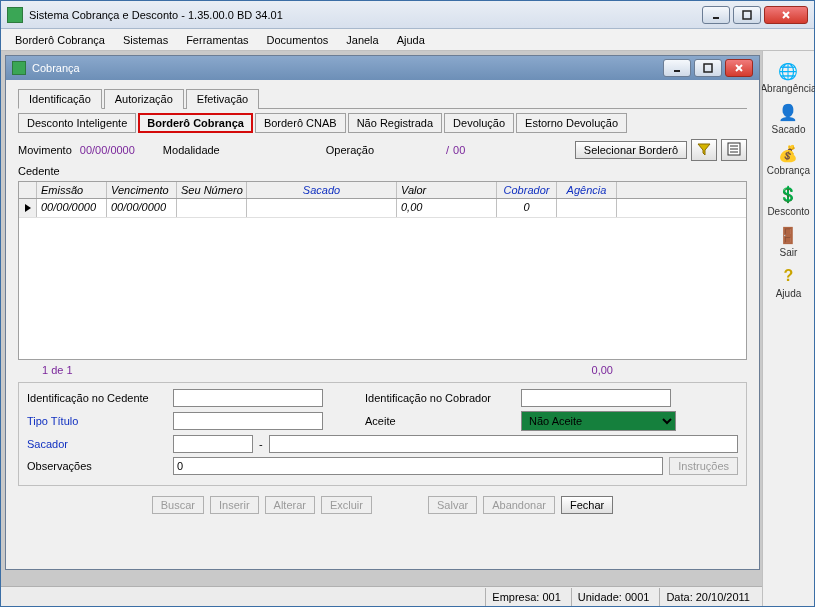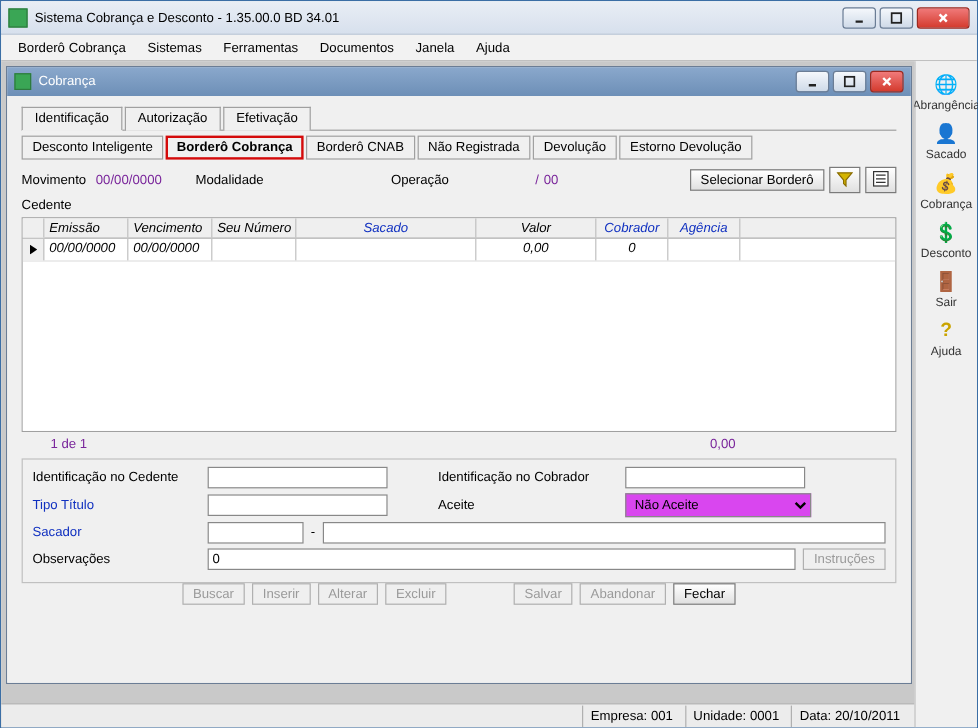--- a/index.html
+++ b/index.html
@@ -66,41 +66,41 @@
 .gcell.link { color:#1030c0; }
 .grid-row { display:flex; background:#fff; border-bottom:1px solid #e0e0e0; }
 .grid-row .gcell { height:18px; }
 .row-indicator { width:18px; border-right:1px solid #c0c0c0; display:flex; align-items:center; justify-content:center; background:#efefef; }
 .row-indicator svg { width:8px; height:8px; }
 
 .col-emissao{width:70px;text-align:left;}
 .col-venc{width:70px;text-align:left;}
 .col-seunum{width:70px;}
 .col-sacado{width:150px;}
-.col-valor{width:100px;text-align:center;}
+.col-valor{width:100px;text-align:left;}
 .col-cobr{width:60px;text-align:center;}
 .col-agencia{width:60px;}
 
 .grid-body { height:160px; background:#fff; overflow:auto; }
 
 
 .totals-row { display:flex; margin-top:4px; padding:0 4px; }
 .totals-row .left { color:#7a269b; width:340px; padding-left:20px; }
 .totals-row .right { color:#7a269b; width:150px; text-align:right; }
 
 
 .details { border:1px solid #c0c0c0; margin-top:6px; padding:6px 8px; background:#f0f0f0; }
 .details .drow { display:flex; align-items:center; margin-bottom:4px; gap:6px; }
 .details .dlbl { min-width:140px; }
 .details .dlbl.link { color:#1030c0; }
 .tinput { border:1px solid #888; background:#fff; height:18px; padding:0 3px; }
-.select { border:1px solid #888; background:#d946ef; height:20px; padding:0 3px; }
-
-
-.bottom-btns { display:flex; gap:8px; justify-content:center; }
+.select { border:1px solid #888; background:#15803d; height:20px; padding:0 3px; }
+
+
+.bottom-btns { display:flex; gap:8px; margin-top:10px; justify-content:center; }
 .bottom-btns .grp { display:flex; gap:6px; }
 .bottom-btns .gap { width:40px; }
 
 
 .status-bar { position:absolute; bottom:0; left:0; right:0; height:20px; background:#ececec; border-top:1px solid #b0b0b0; display:flex; align-items:center; padding:0 6px; font-size:11px; gap:4px; }
 .status-bar .cell { border-left:1px solid #b0b0b0; padding:8px 6px; height:18px; display:flex; align-items:center; }
 .status-bar .filler { flex:1; }
 
 </style>
 </head>

